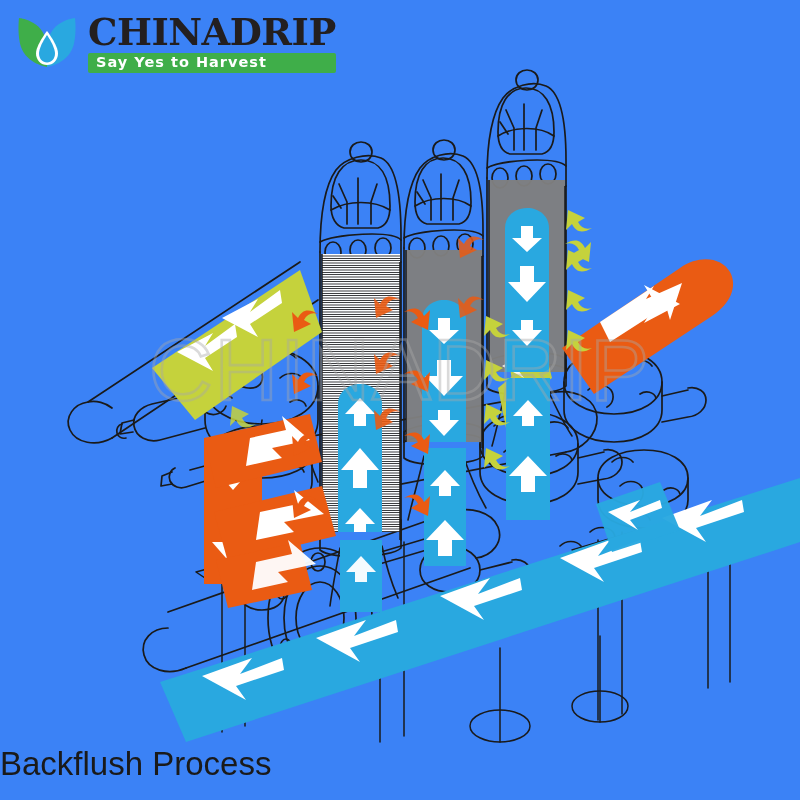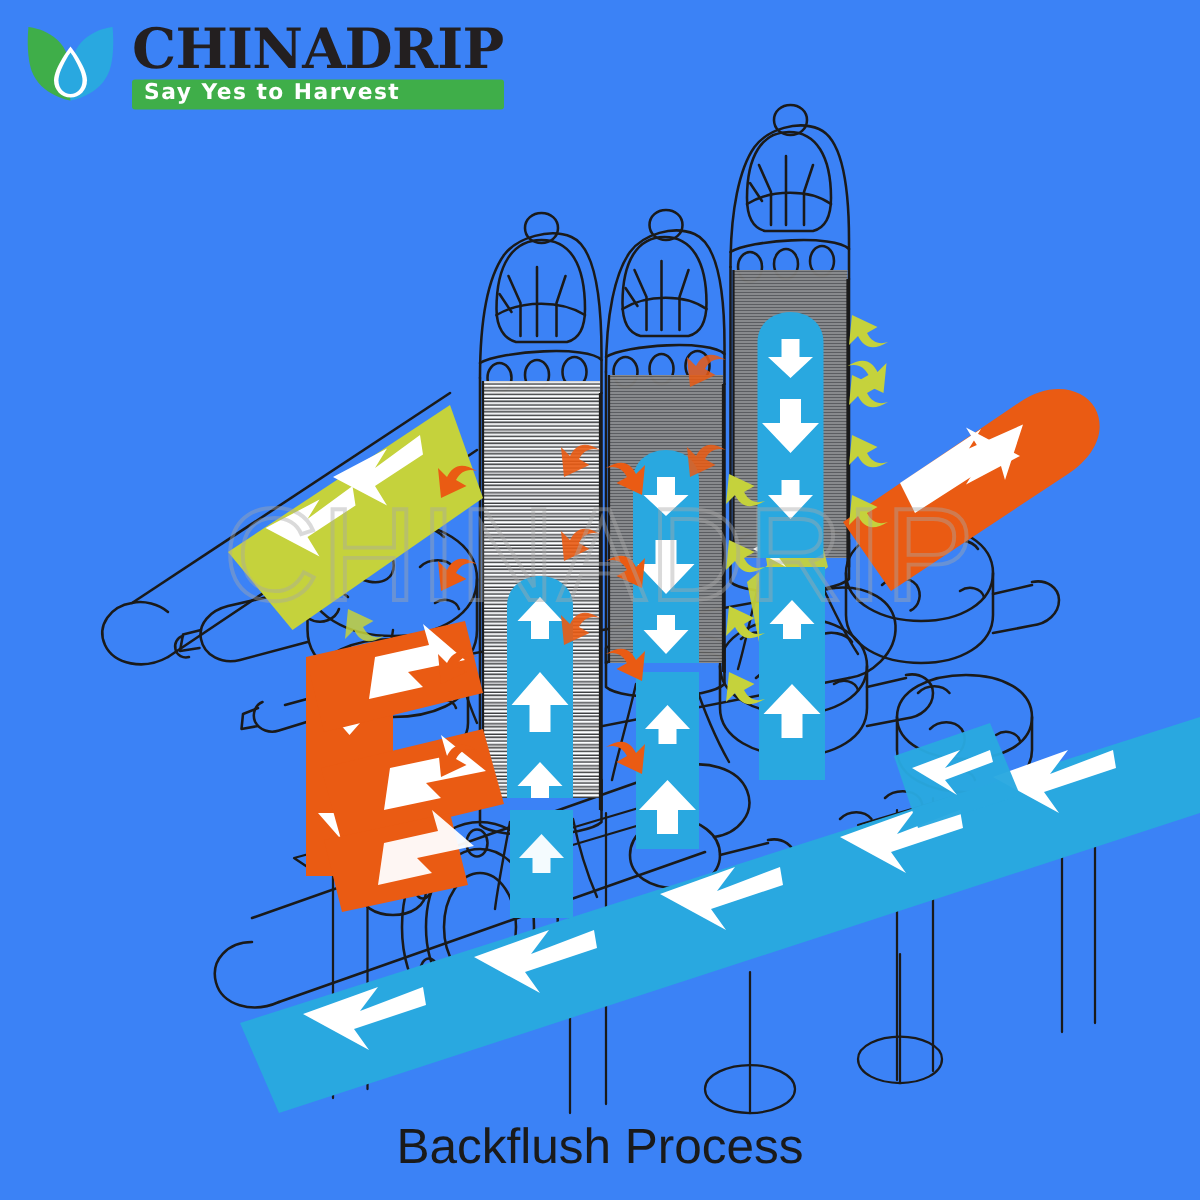--- a/index.html
+++ b/index.html
@@ -21,21 +21,21 @@
   }
   .tagwrap{margin-top:3px;background:#3fae49;border-radius:2px;padding:2px 0 3px 8px;}
   .tagline{
     font-family:"DejaVu Sans","Liberation Sans",sans-serif;
     font-weight:bold;font-size:14.5px;line-height:15px;color:#ffffff;
     letter-spacing:1px;white-space:nowrap;
   }
 
   
   #caption{
-    position:absolute;left:0;top:745px;width:800px;text-align:center;
+    position:absolute;left:0;top:745px;width:800px;text-align:left;
     font-size:33px;color:#1a1a1a;font-family:"Liberation Sans","DejaVu Sans",sans-serif;
   }
 
   #art{position:absolute;left:0;top:0;width:800px;height:800px;}
   svg{display:block;}
 </style>
 </head>
 <body>
 
 <div id="stage">

